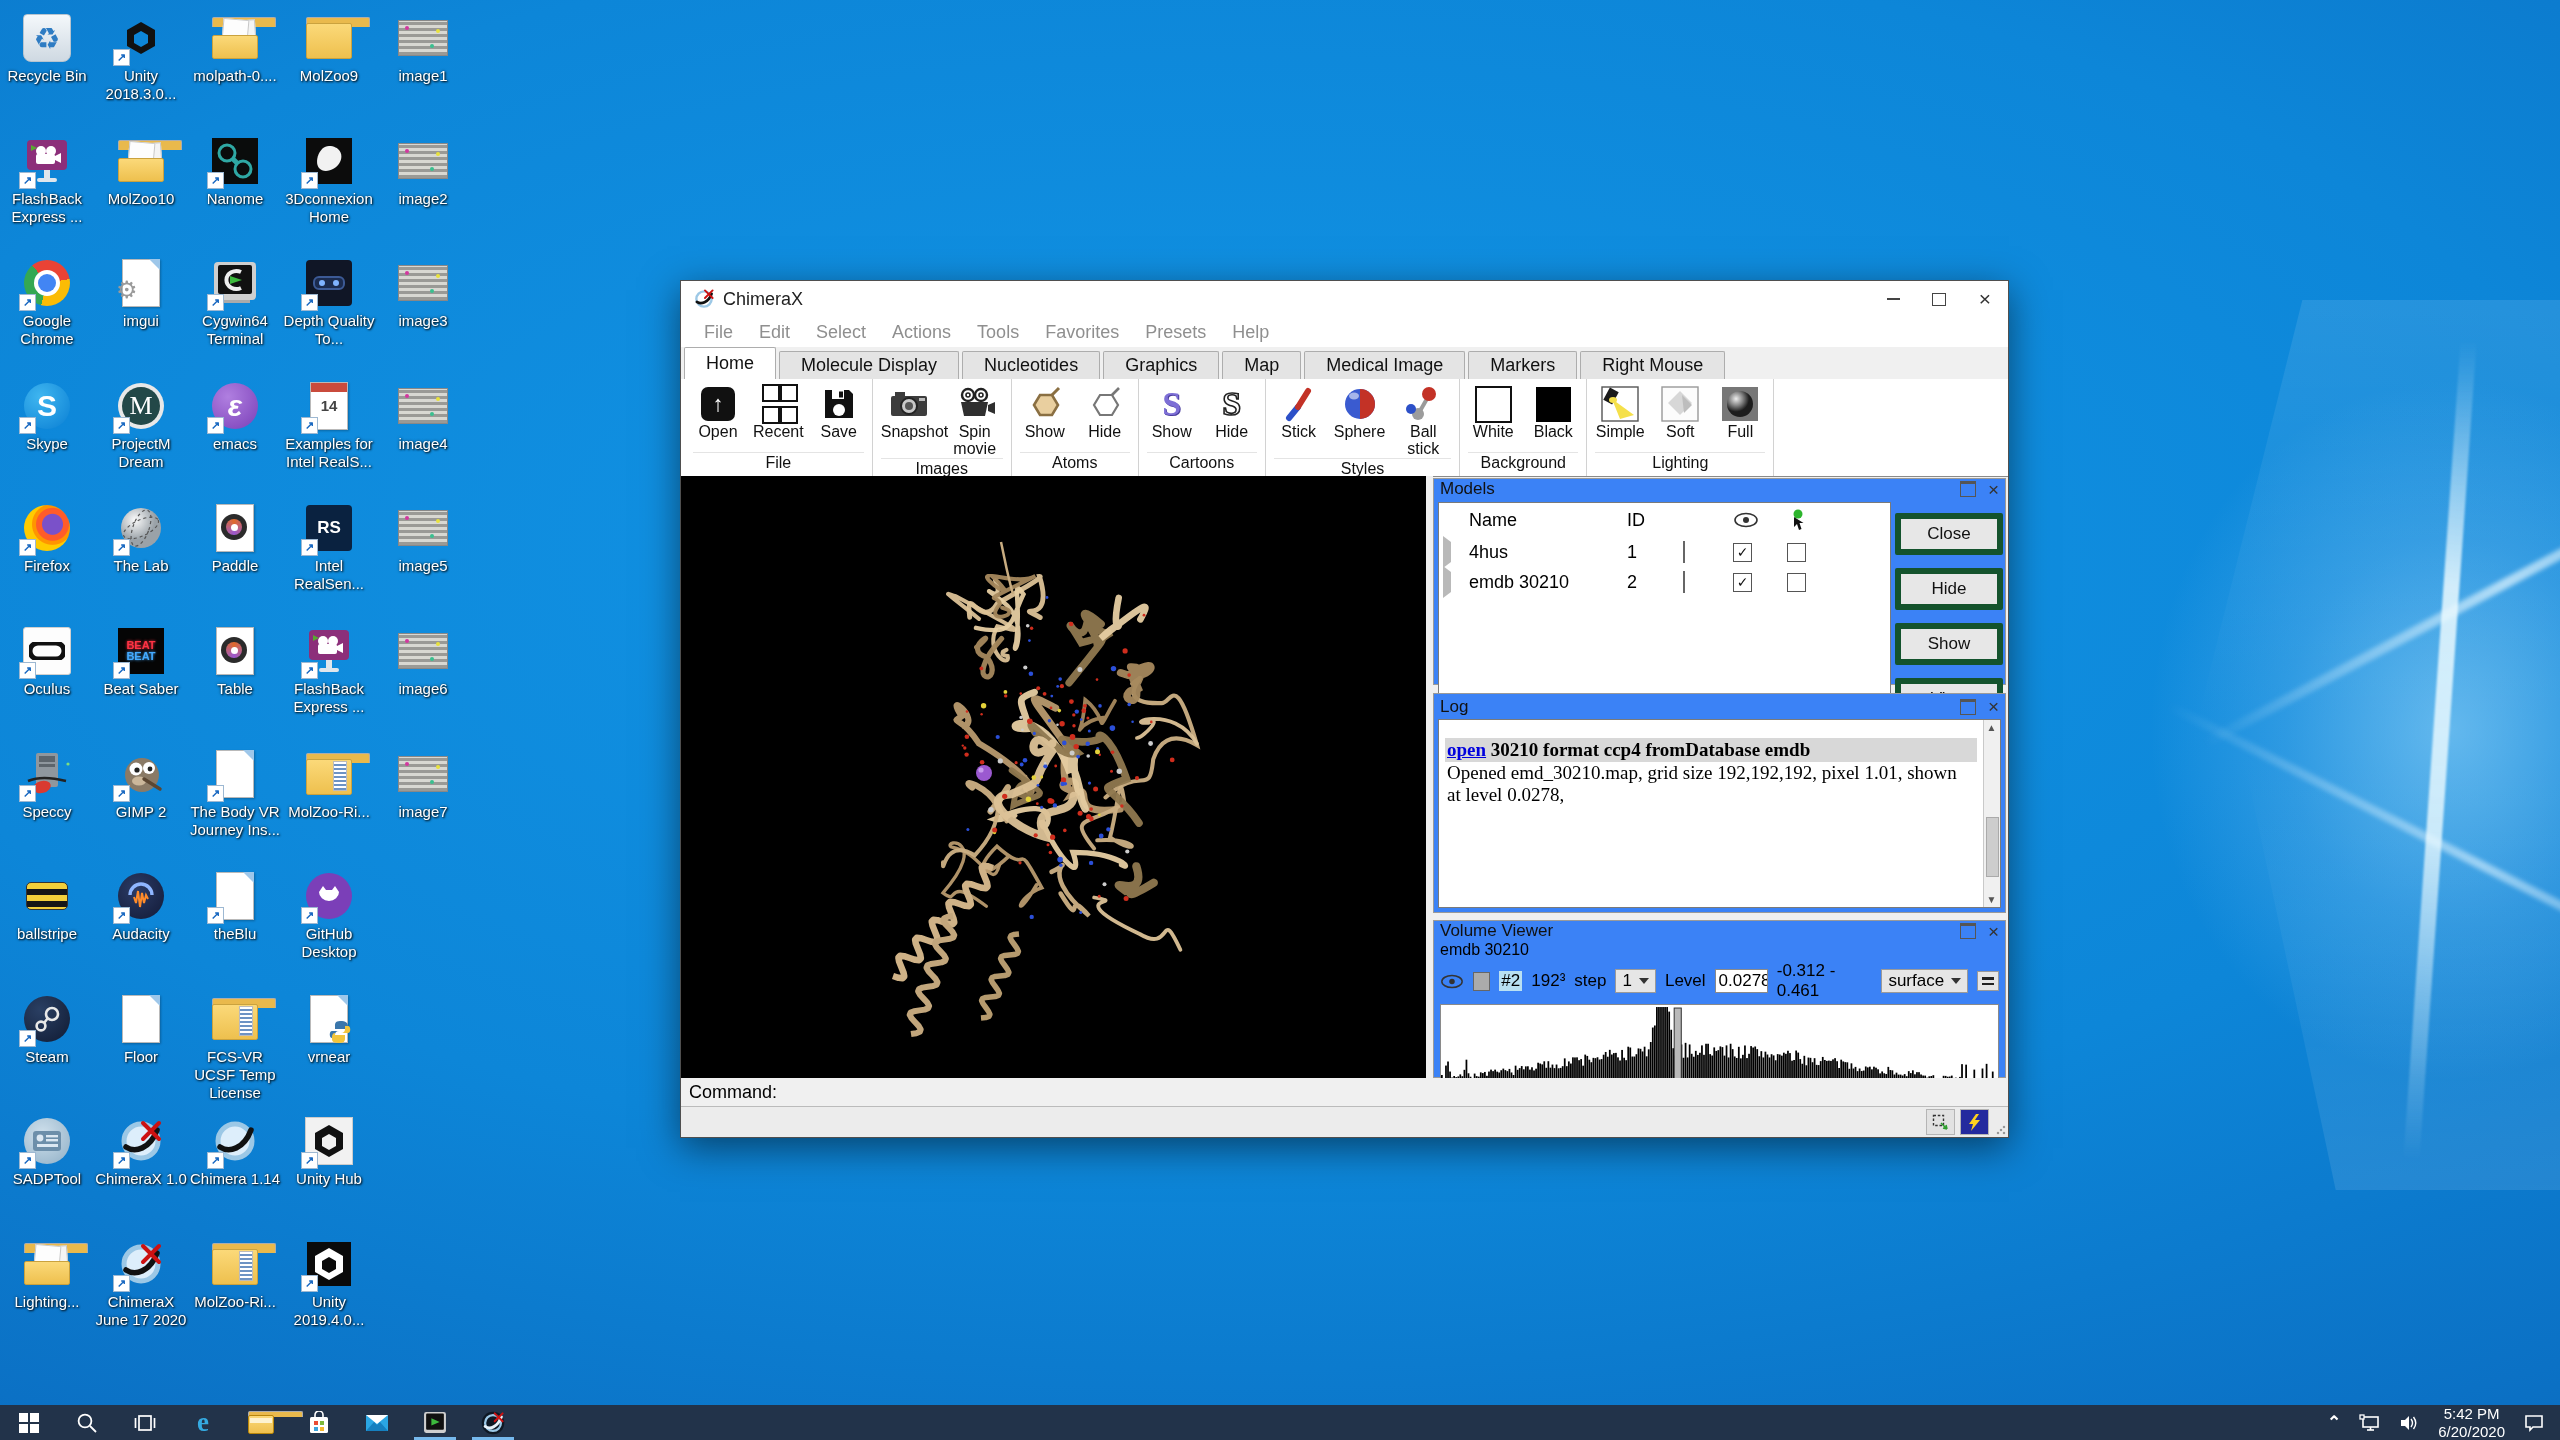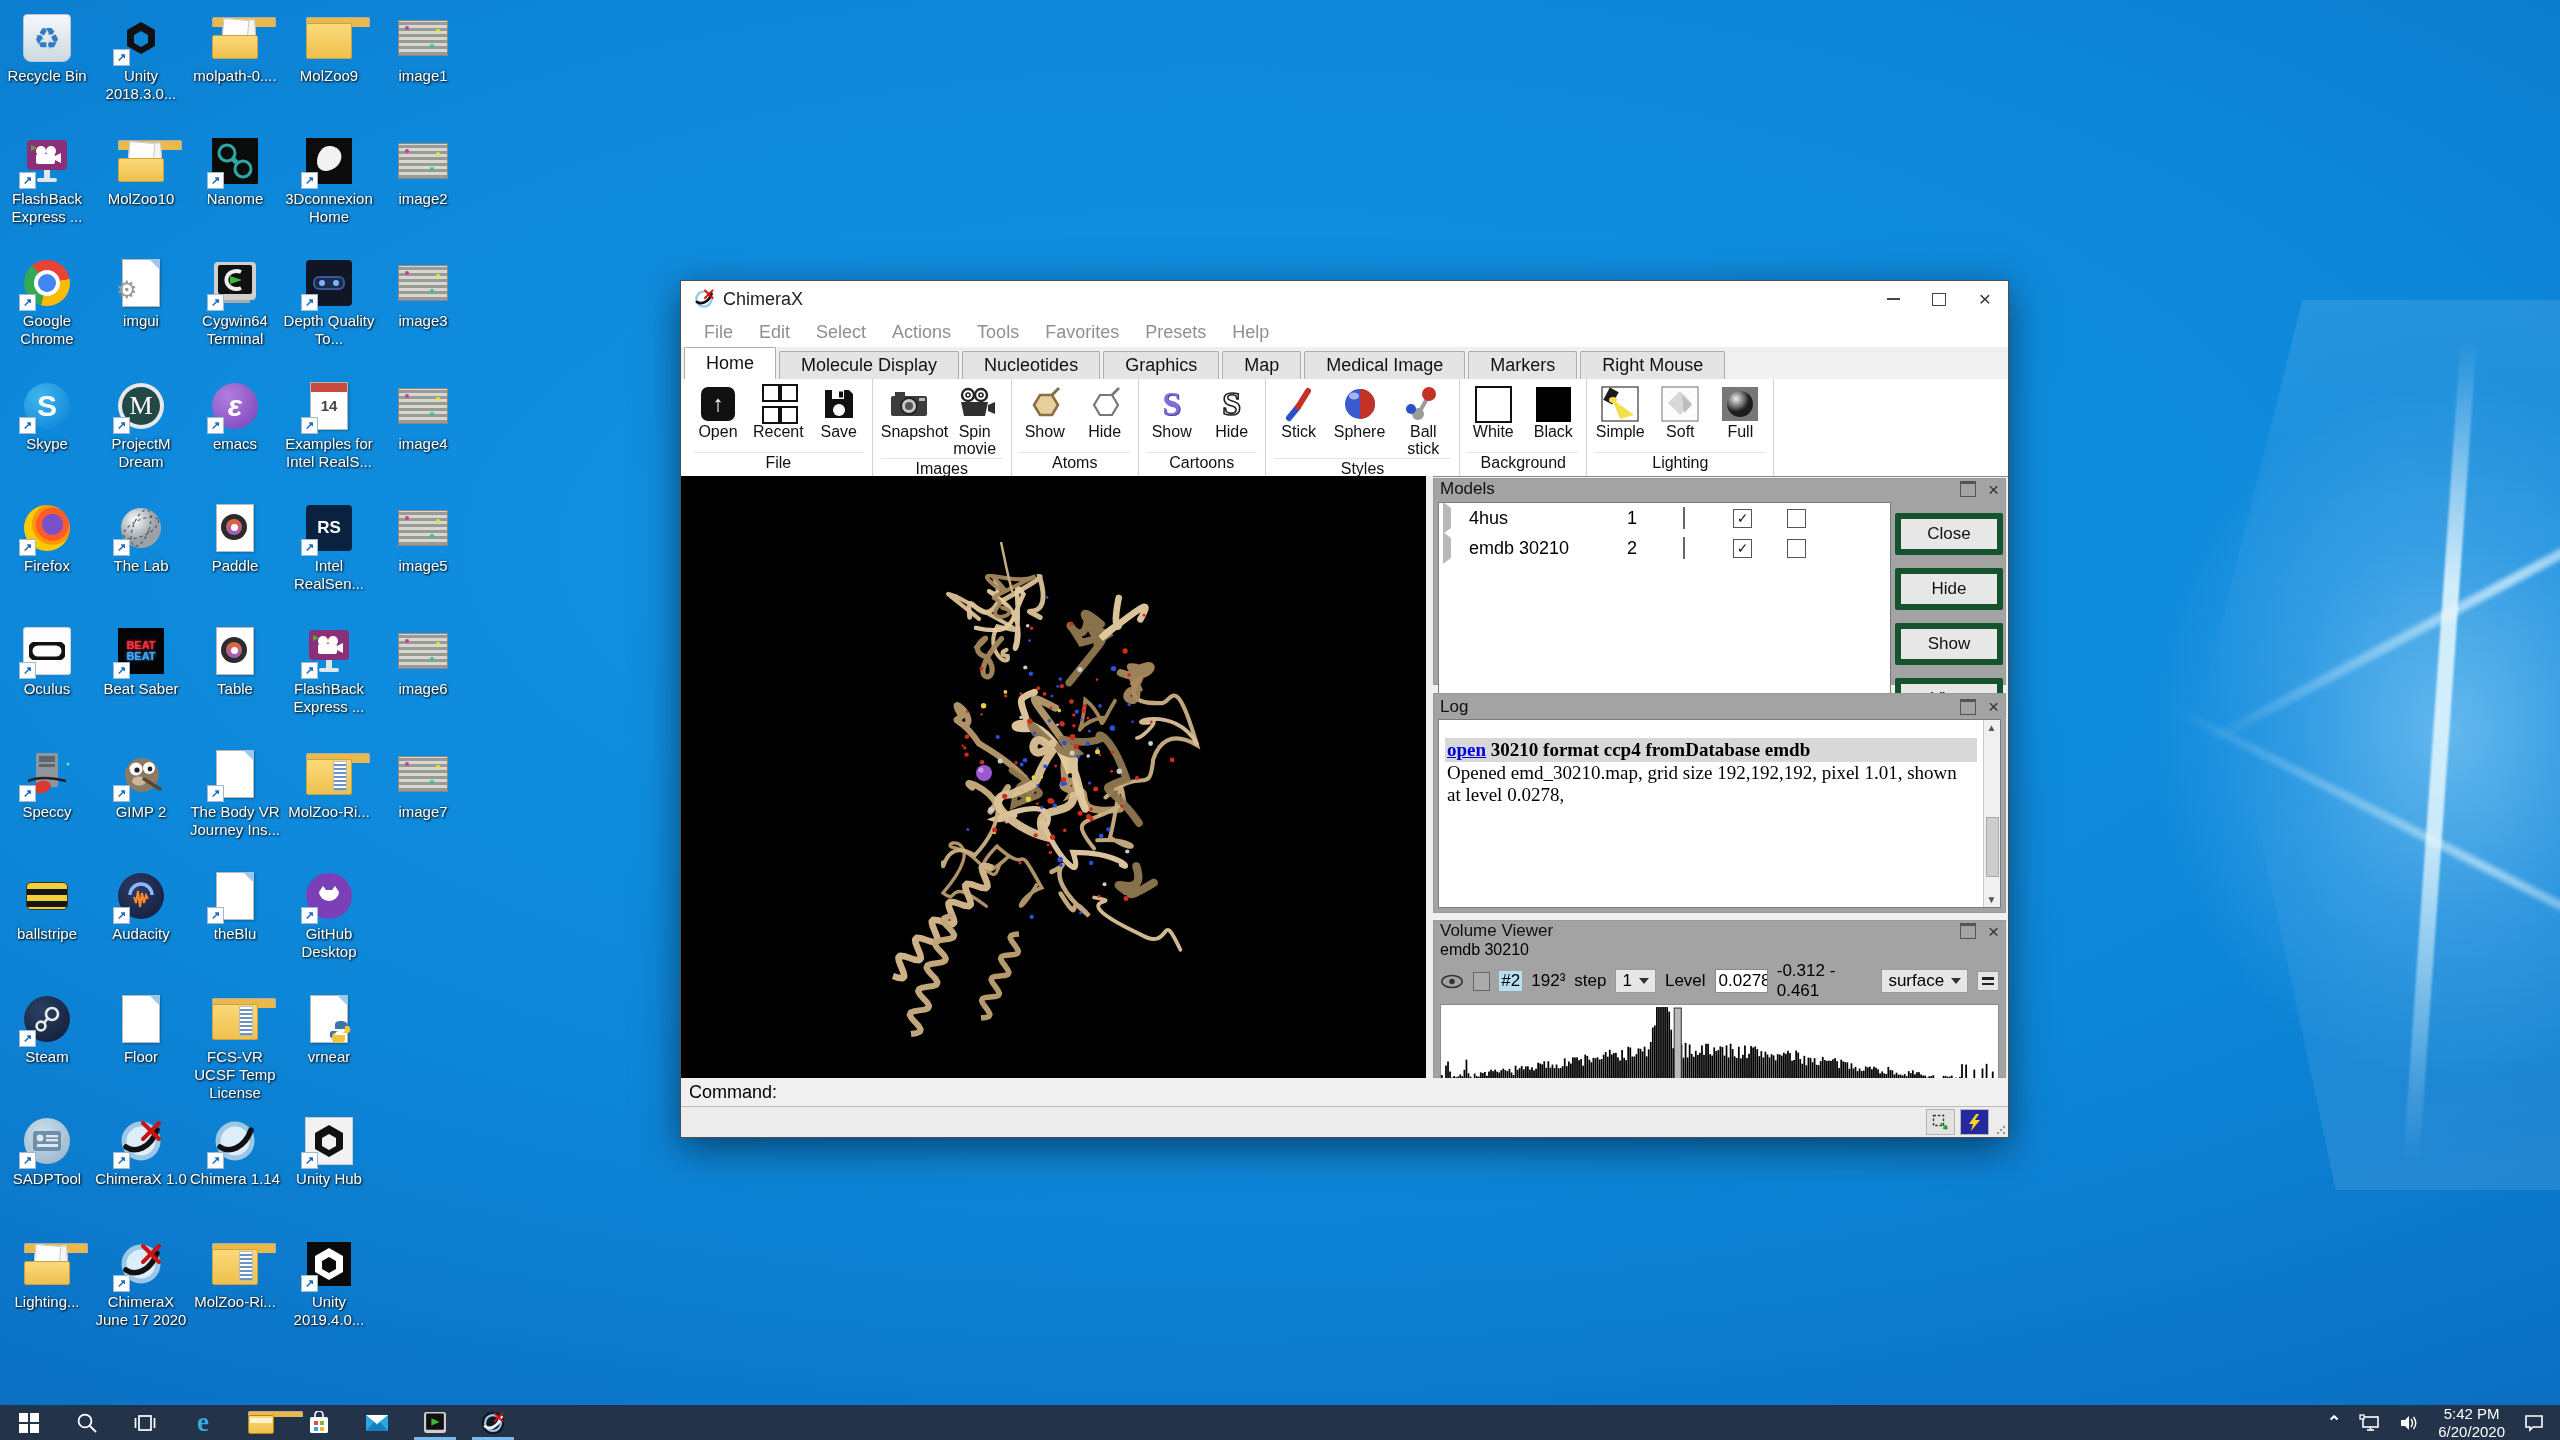--- a/index.html
+++ b/index.html
@@ -65,21 +65,21 @@
   .titems{flex:1;display:flex;gap:10px;align-items:flex-start;padding-top:5px;}
   .titem{display:flex;flex-direction:column;align-items:center;min-width:50px;cursor:default;}
   .ticon{width:42px;height:40px;display:flex;align-items:center;justify-content:center;}
   .tlabel{font-size:16px;color:#111;text-align:center;line-height:1.05;max-width:56px;}
   .tgname{font-size:16px;color:#111;text-align:center;padding:1px 0 4px;border-top:1px solid #e4e4e4;}
 
   .content{position:absolute;left:0;top:195px;right:0;height:602px;display:flex;}
   #viewport{width:745px;height:602px;background:#000;position:relative;}
   .splitter{width:7px;background:#f0f0f0;}
   .rightcol{flex:1;padding-top:2px;display:flex;flex-direction:column;}
-  .panel{border:1px solid #9a9a9a;background:#a3a3a3;margin-right:2px;display:flex;flex-direction:column;}
+  .panel{border:1px solid #9a9a9a;background:#3b82f6;margin-right:2px;display:flex;flex-direction:column;}
   .phead{height:25px;display:flex;align-items:center;padding:0 6px;font-size:17px;color:#111;}
   .phead .sp{flex:1;}
   .pfloat{width:14px;height:12px;border:1.5px solid #555;border-top-width:3px;position:relative;margin-right:12px;}
   .pclose{font-size:19px;color:#333;line-height:1;}
   #models-panel{height:205px;}
   .models-body{flex:1;display:flex;padding:3px 4px 6px 4px;gap:6px;}
   .mtable{flex:1;background:#fff;border:1px solid #7a7a7a;font-size:18px;overflow:hidden;}
   .mrow{display:grid;grid-template-columns:26px 158px 56px 50px 54px 54px;align-items:center;height:30px;padding-left:4px;}
   .mrow.hdr{height:34px;}
   .swatch{width:17px;height:17px;border:1px solid #666;}
@@ -1091,20 +1091,38 @@
 
         <div class="panel" id="models-panel">
           <div class="phead">
             <span>Models</span>
             <span class="sp"></span>
             <span class="pfloat"></span>
             <span class="pclose">×</span>
           </div>
           <div class="models-body">
             <div class="mtable">
+              <div class="mrow hdr">
+                <span></span>
+                <span>Name</span>
+                <span>ID</span>
+                <span></span>
+                <span id="hdr-eye">
+                    <svg width="26" height="16" viewBox="0 0 26 16">
+                      <ellipse cx="13" cy="8" rx="11" ry="6.5" fill="none" stroke="#333" stroke-width="1.6"></ellipse>
+                      <circle cx="13" cy="8" r="3" fill="#333"></circle>
+                    </svg>
+                  </span>
+                <span id="hdr-pointer">
+                    <svg width="18" height="22" viewBox="0 0 18 22">
+                      <circle cx="11" cy="5" r="4.5" fill="#2db52d"></circle>
+                      <path d="M7 8 v10 l3 -3 l2 6 l2.5 -1 l-2 -6 h4 Z" fill="#111"></path>
+                    </svg>
+                  </span>
+              </div>
               <div id="models-rows">
                   <div class="mrow">
                     <span><span class="expander"></span></span>
                     <span>4hus</span>
                     <span>1</span>
                     <span><span class="swatch" style="background:#d6bb8b"></span></span>
                     <span>
                       <span class="cbx">✓</span>
                     </span>
                     <span>

